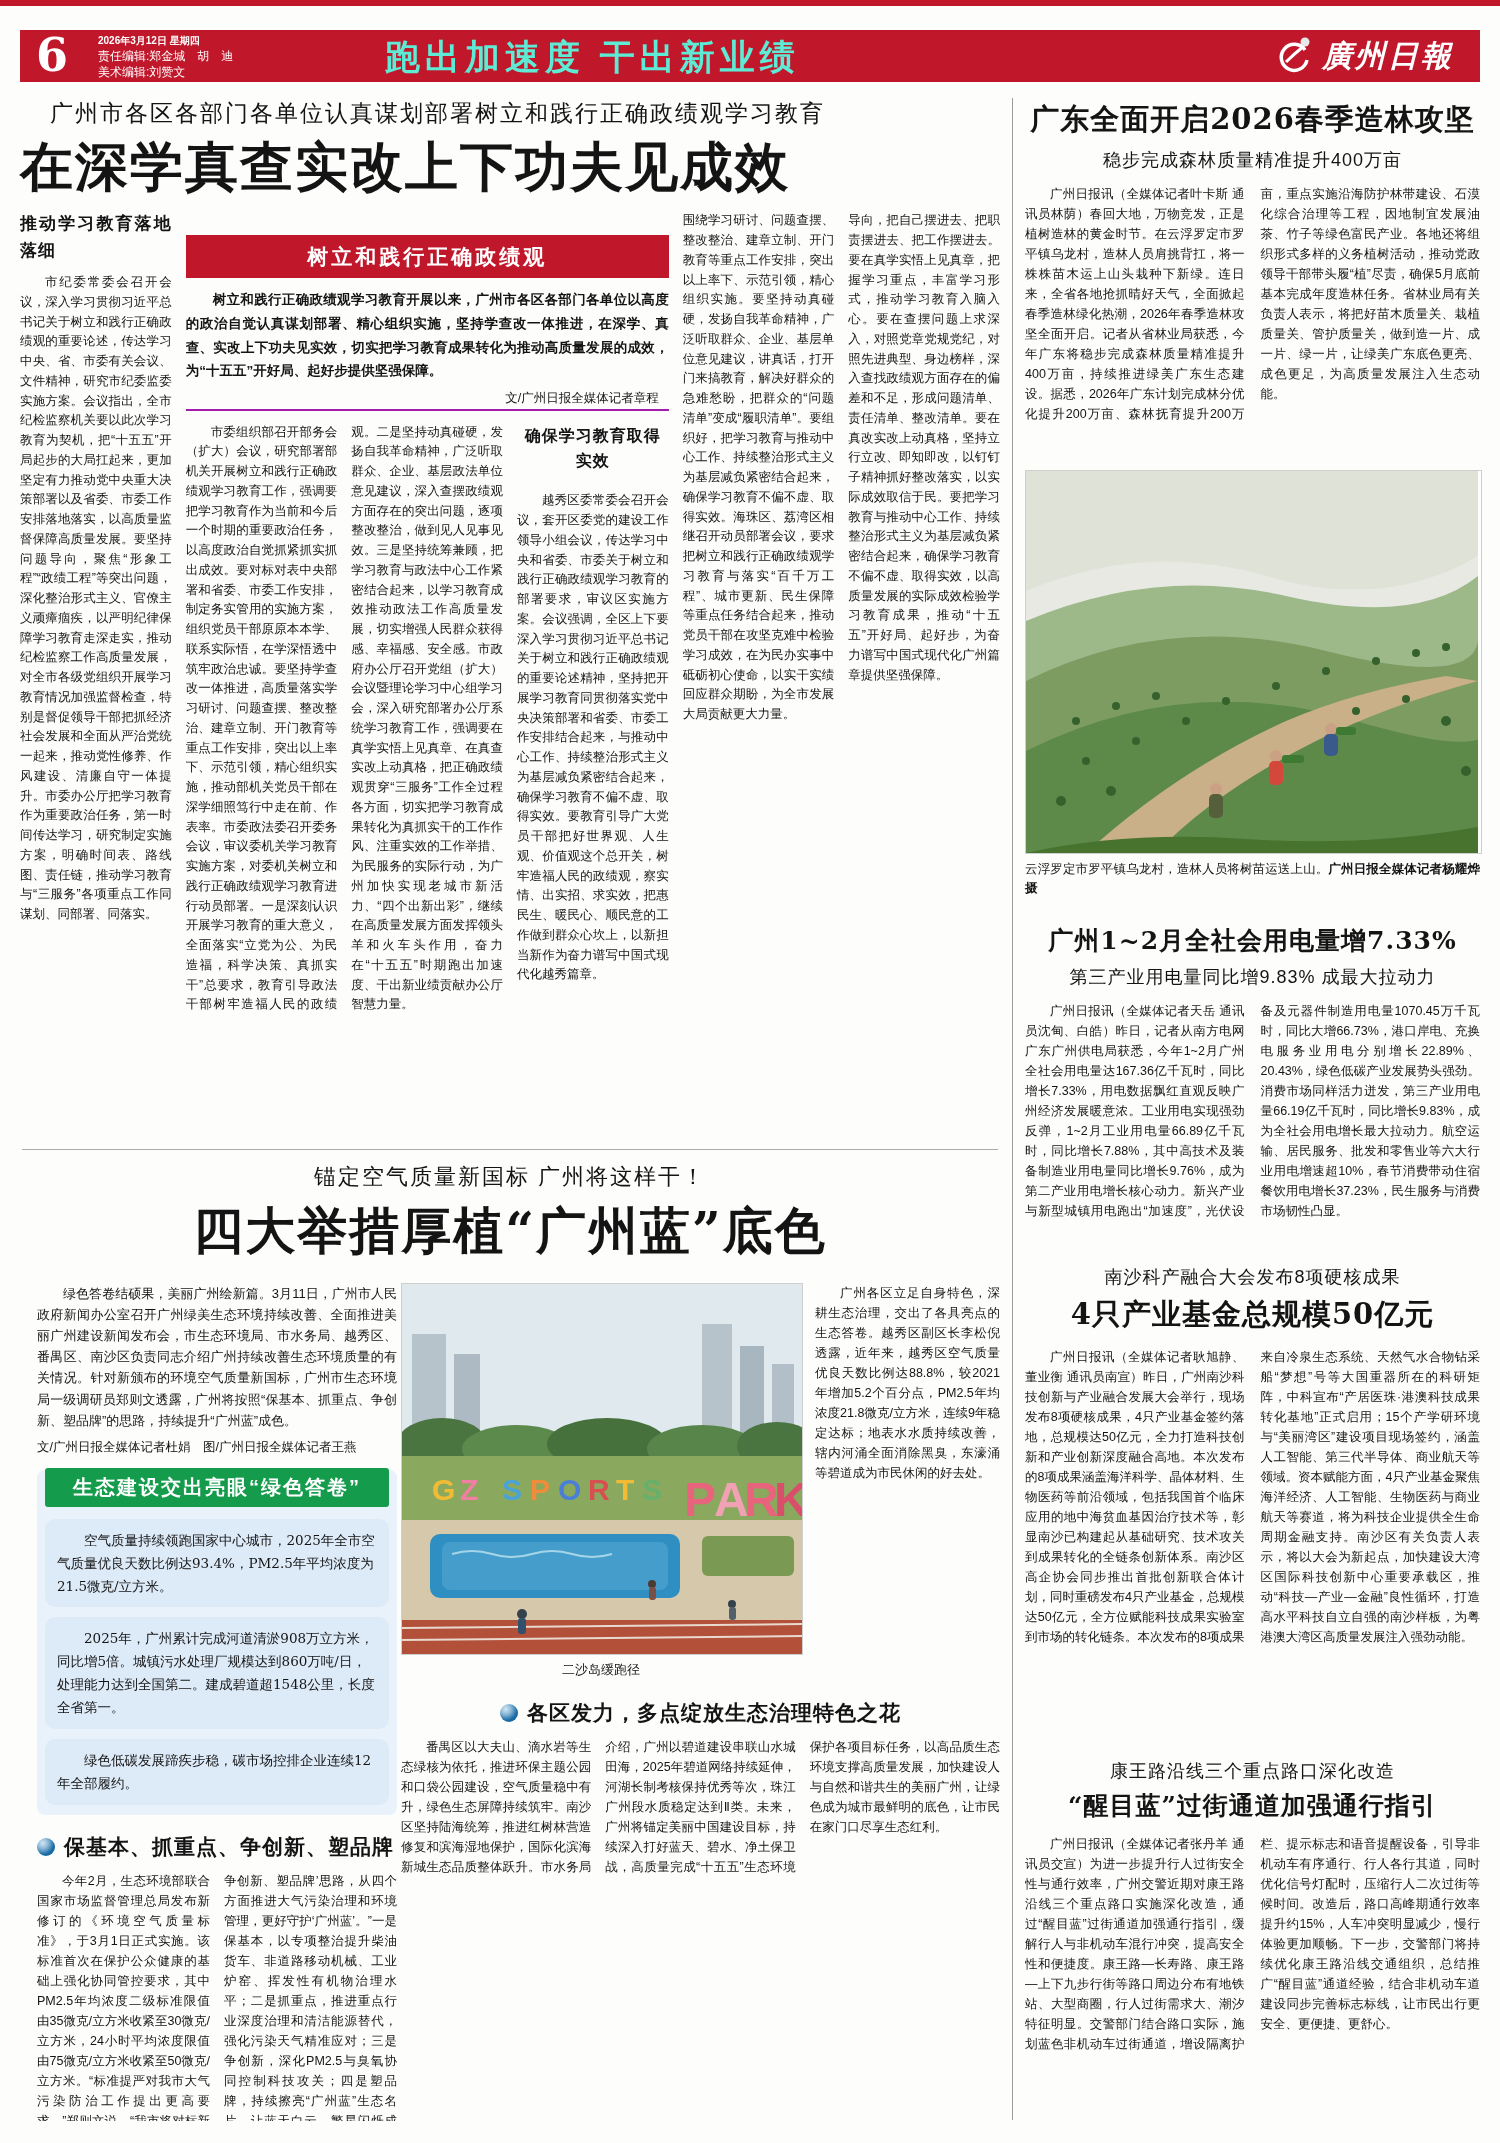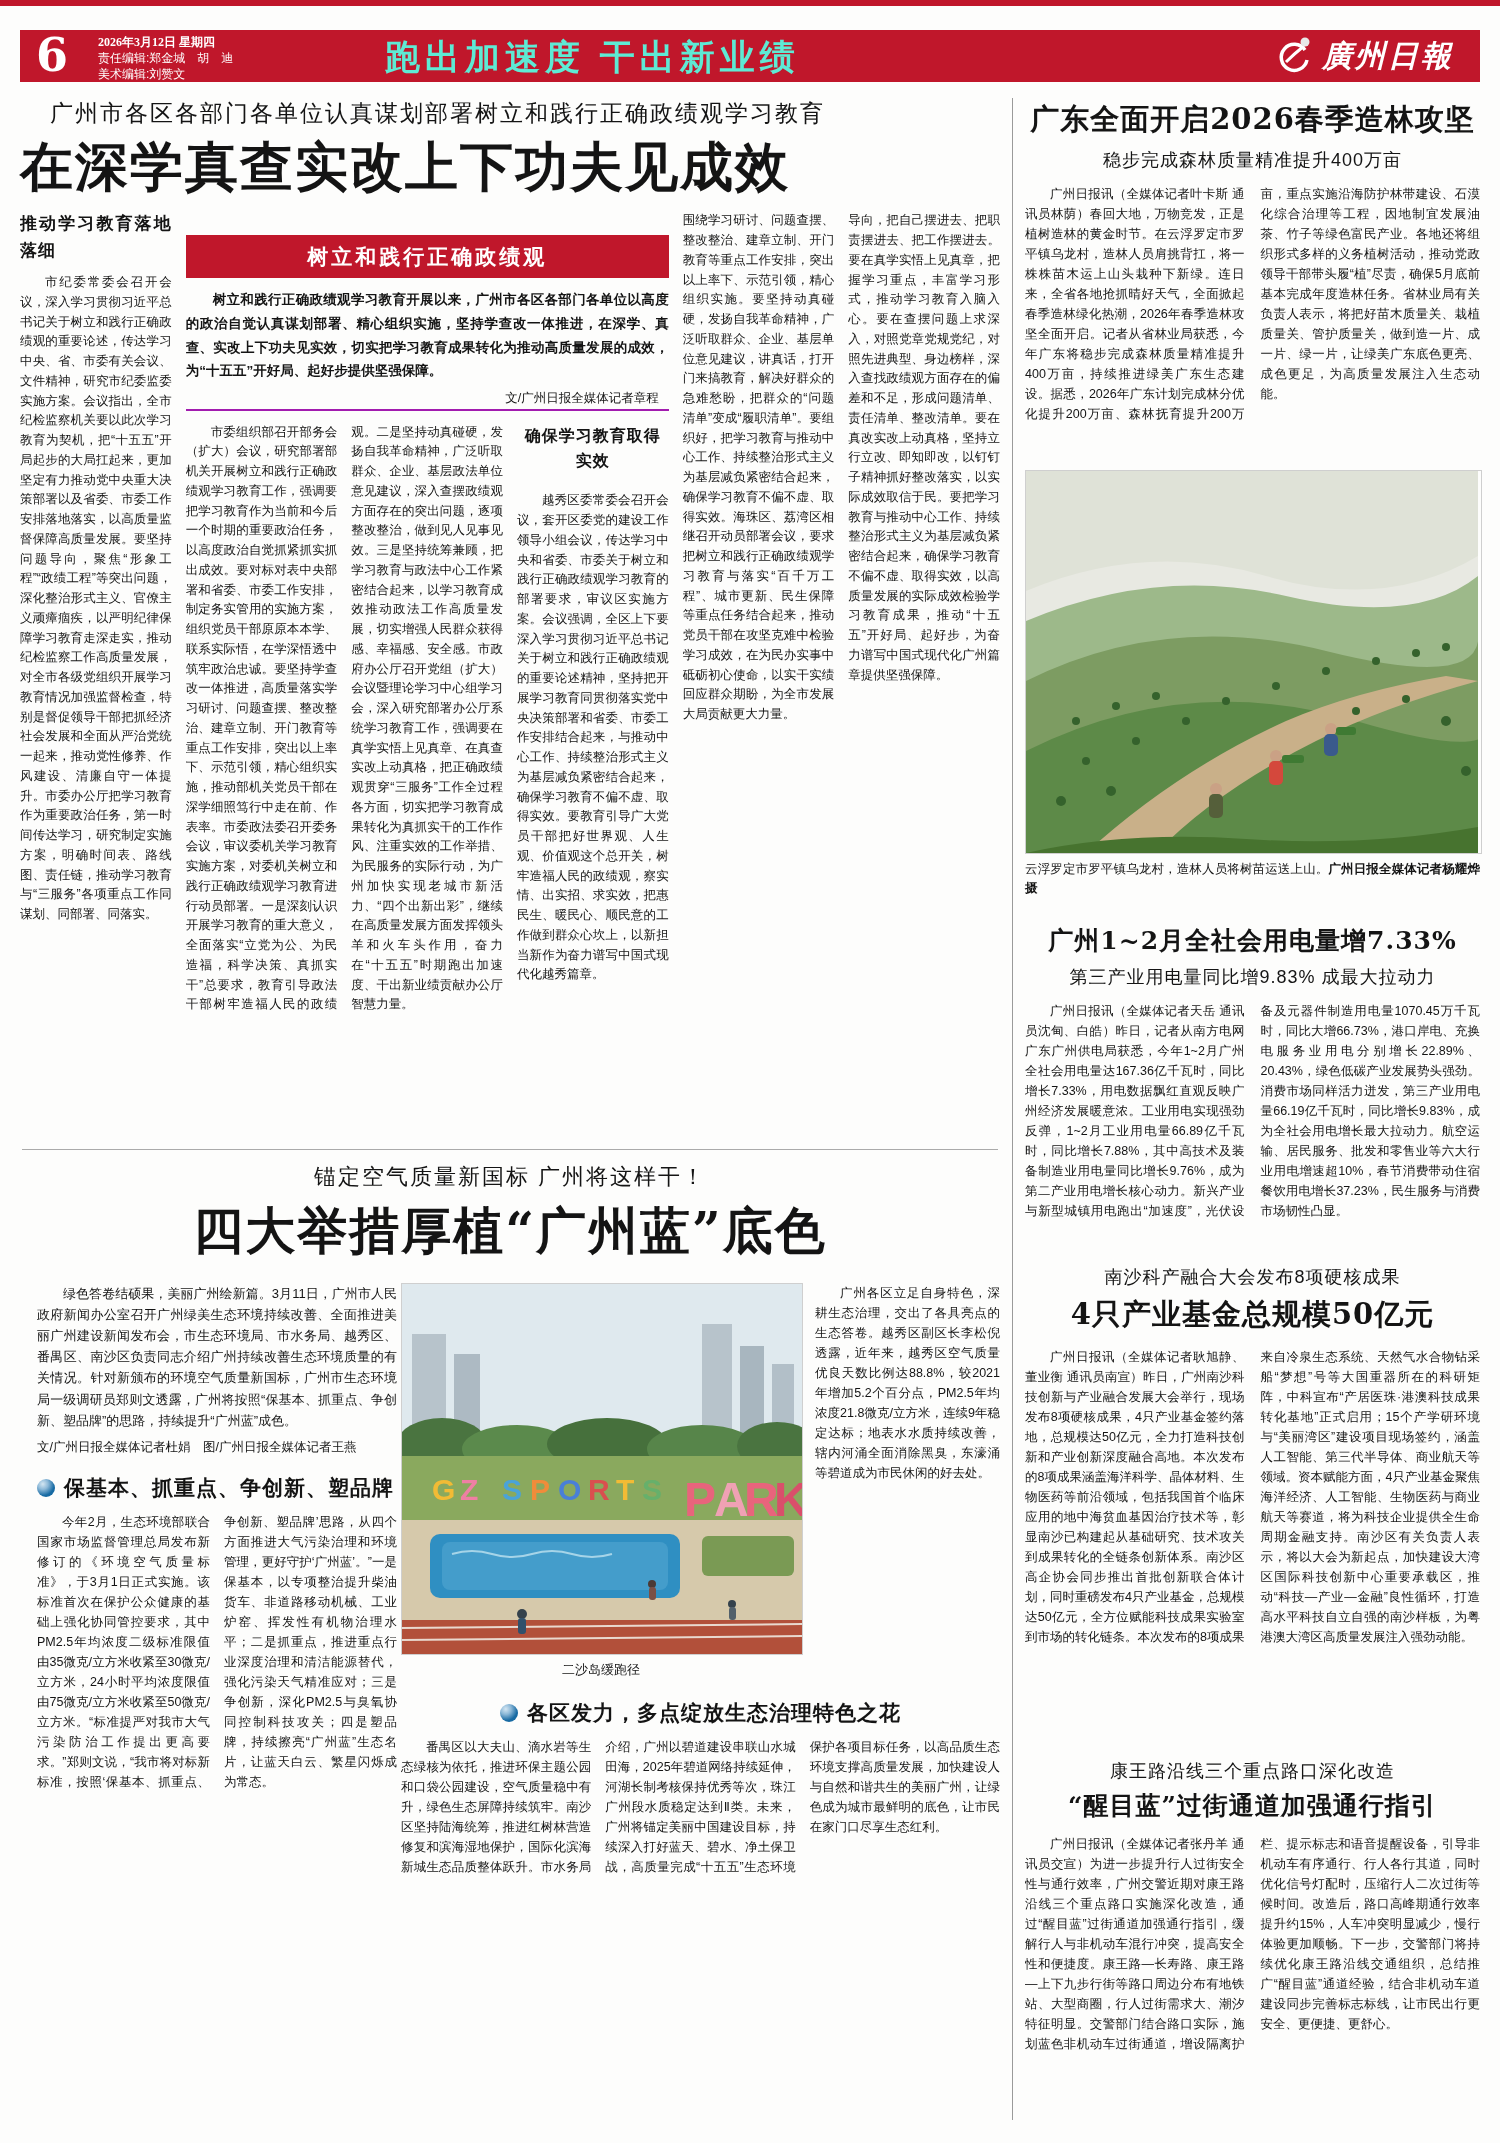--- a/index.html
+++ b/index.html
@@ -3,21 +3,21 @@
 <meta charset="utf-8">
 <style>
   html,body{margin:0;padding:0;background:#e9e9e9;}
   .page{position:relative;width:1500px;height:2143px;background:#fdfdfc;margin:0 auto;
         font-family:"Liberation Sans",sans-serif;color:#141414;overflow:hidden;}
   
   .top-rule{position:absolute;top:0;left:0;width:1500px;height:6px;background:#c0172b;}
   .band{position:absolute;top:30px;left:20px;width:1460px;height:52px;background:#c0172b;color:#fff;}
   .page-num{position:absolute;left:16px;top:-2px;font-size:46px;font-weight:bold;font-family:"DejaVu Serif",serif;}
   .edit-info{position:absolute;left:78px;top:4px;font-size:12px;line-height:1.35;}
-  .edit-info .date{font-size:12px;font-weight:bold;font-family:Liberation Serif, serif;}
+  .edit-info .date{font-size:10px;font-weight:bold;}
   .slogan{position:absolute;left:365px;top:4px;font-size:35px;font-weight:900;color:#5eead4;letter-spacing:5px;}
   .mast{position:absolute;right:26px;top:4px;display:flex;align-items:center;gap:8px;}
   .mast-name{font-size:30px;font-weight:bold;font-style:italic;letter-spacing:3px;font-family:"DejaVu Serif",serif;}
   
   .content{position:absolute;top:94px;left:20px;width:1460px;height:2036px;display:flex;gap:10px;}
   .main-zone{width:980px;}
   .divider-v{width:1px;background:#9a9a9a;margin:4px 2px 10px;}
   .sidebar-zone{flex:1;display:flex;flex-direction:column;}
   .divider-h{height:1px;background:#aaa;margin:10px 2px;}
   
@@ -134,20 +134,26 @@
       <div class="divider-h"></div>
 
       <div>
         <div class="b-kicker">锚定空气质量新国标 广州将这样干！</div>
         <div class="b-headline">四大举措厚植“广州蓝”底色</div>
         <div class="b-grid">
 
           <div>
             <div class="b-intro">绿色答卷结硕果，美丽广州绘新篇。3月11日，广州市人民政府新闻办公室召开广州绿美生态环境持续改善、全面推进美丽广州建设新闻发布会，市生态环境局、市水务局、越秀区、番禺区、南沙区负责同志介绍广州持续改善生态环境质量的有关情况。针对新颁布的环境空气质量新国标，广州市生态环境局一级调研员郑则文透露，广州将按照“保基本、抓重点、争创新、塑品牌”的思路，持续提升“广州蓝”成色。</div>
             <div class="b-byline">文/广州日报全媒体记者杜娟　图/广州日报全媒体记者王燕</div>
+            <div class="green-box">
+              <div class="green-bar">生态建设交出亮眼“绿色答卷”</div>
+              <div class="green-item">空气质量持续领跑国家中心城市，2025年全市空气质量优良天数比例达93.4%，PM2.5年平均浓度为21.5微克/立方米。</div>
+              <div class="green-item">2025年，广州累计完成河道清淤908万立方米，同比增5倍。城镇污水处理厂规模达到860万吨/日，处理能力达到全国第二。建成碧道超1548公里，长度全省第一。</div>
+              <div class="green-item">绿色低碳发展蹄疾步稳，碳市场控排企业连续12年全部履约。</div>
+            </div>
             <div class="bullet-head">
               <span class="bullet-dot"></span>
               <span>保基本、抓重点、争创新、塑品牌</span>
             </div>
             <div class="flow-2col">
               <span class="indented">今年2月，生态环境部联合国家市场监督管理总局发布新修订的《环境空气质量标准》，于3月1日正式实施。该标准首次在保护公众健康的基础上强化协同管控要求，其中PM2.5年均浓度二级标准限值由35微克/立方米收紧至30微克/立方米，24小时平均浓度限值由75微克/立方米收紧至50微克/立方米。“标准提严对我市大气污染防治工作提出更高要求。”郑则文说，“我市将对标新标准，按照‘保基本、抓重点、争创新、塑品牌’思路，从四个方面推进大气污染治理和环境管理，更好守护‘广州蓝’。”一是保基本，以专项整治提升柴油货车、非道路移动机械、工业炉窑、挥发性有机物治理水平；二是抓重点，推进重点行业深度治理和清洁能源替代，强化污染天气精准应对；三是争创新，深化PM2.5与臭氧协同控制科技攻关；四是塑品牌，持续擦亮“广州蓝”生态名片，让蓝天白云、繁星闪烁成为常态。</span>
             </div>
           </div>
 
           <div>

